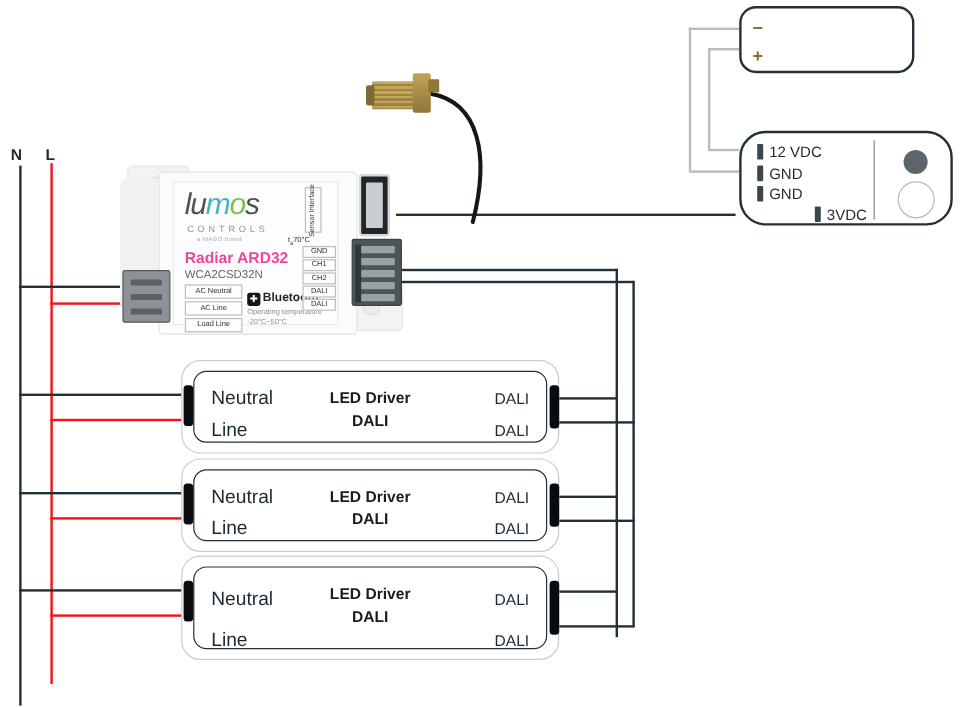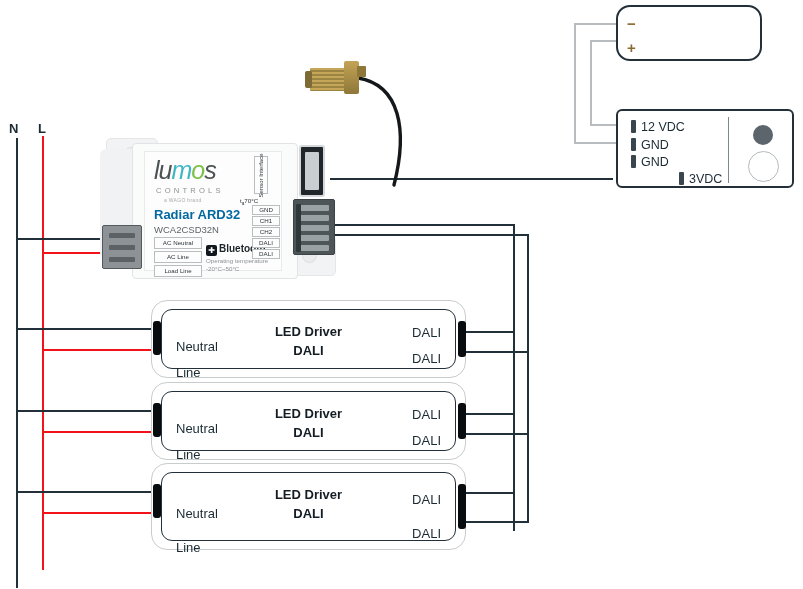--- a/index.html
+++ b/index.html
@@ -44,22 +44,22 @@
   .driver-inner {
     position: absolute;
     left: 9px; top: 8px; right: 9px; bottom: 8px;
     border: 1.6px solid #23303a;
     border-radius: 11px;
     background: #ffffff;
   }
   .drv-left {
     position: absolute;
     left: 14px;
-    top: 24px;
-    font-size: 13px;
+    top: 10px;
+    font-size: 16px;
     color: #1b2a33;
     line-height: 26px;
   }
   .drv-right {
     position: absolute;
     right: 14px;
     top: 10px;
     font-size: 13px;
     color: #1b2a33;
     line-height: 26px;
@@ -104,21 +104,21 @@
     font-size: 15px;
     color: #8a6a2f;
     font-weight: bold;
     line-height: 10px;
   }
 
   
   .sensormod {
     position: absolute;
     border: 2px solid #23303a;
-    border-radius: 6px;
+    border-radius: 22px;
     background: #ffffff;
   }
   .sm-term {
     position: absolute;
     left: 13px;
     font-size: 12.5px;
     color: #1b2a33;
     white-space: nowrap;
   }
   .sm-chip {
@@ -196,21 +196,21 @@
   .rd-sub {
     position: absolute;
     font-size: 5px;
     letter-spacing: .3px;
     color: #a7abae;
   }
   .rd-model {
     position: absolute;
     font-size: 13px;
     font-weight: bold;
-    color: #0369a1;
+    color: #ec4899;
   }
   .rd-sku {
     position: absolute;
     font-size: 9.5px;
     color: #5e6467;
   }
   .rd-bt {
     position: absolute;
     font-size: 10px;
     font-weight: bold;

